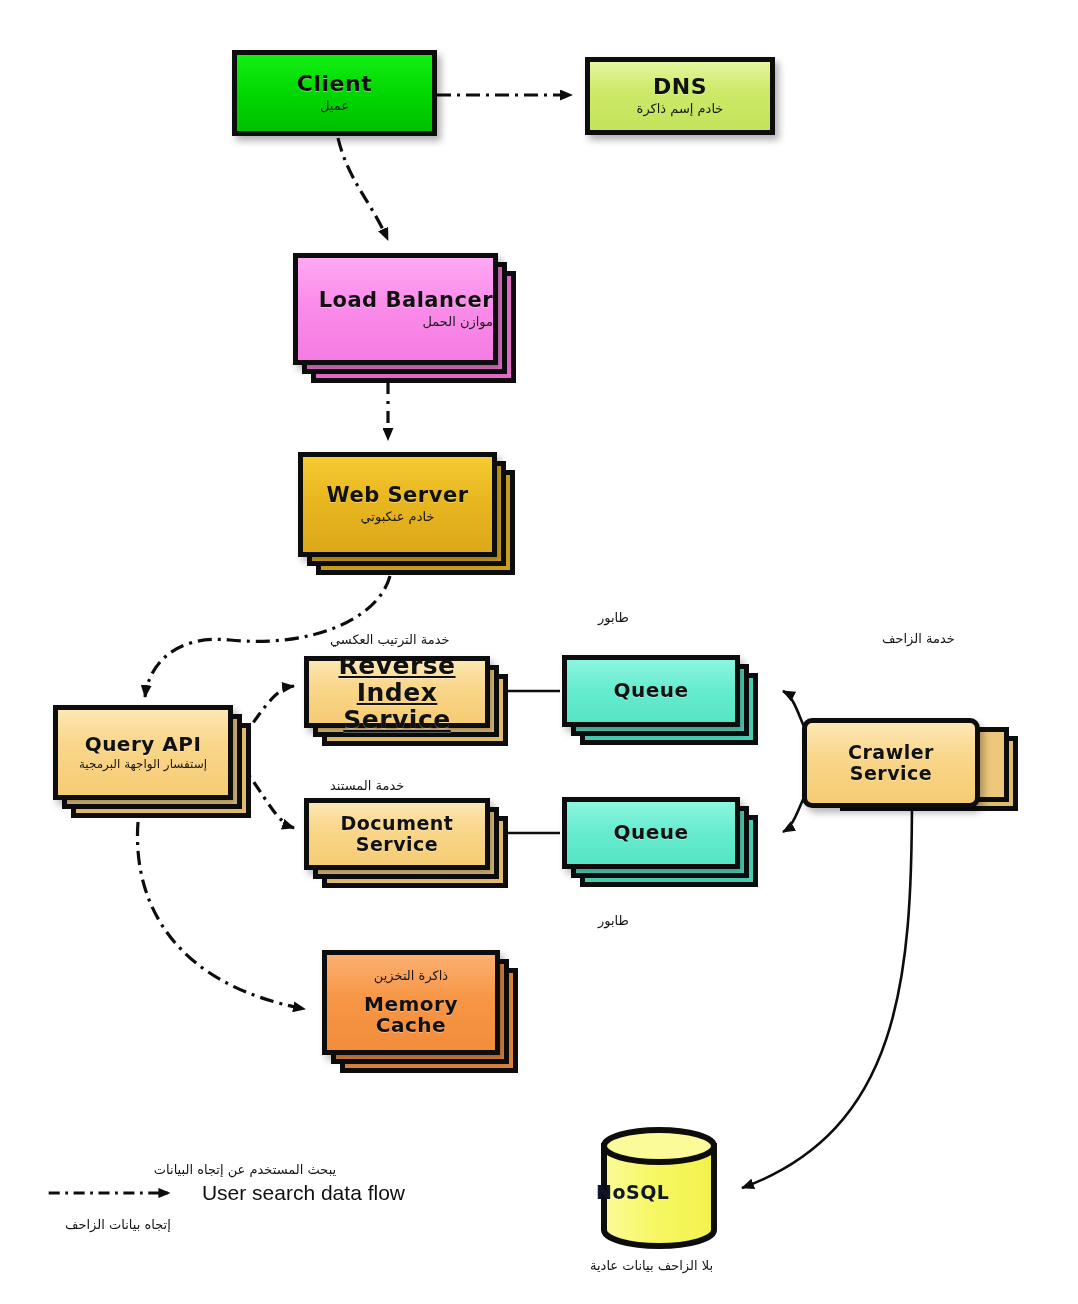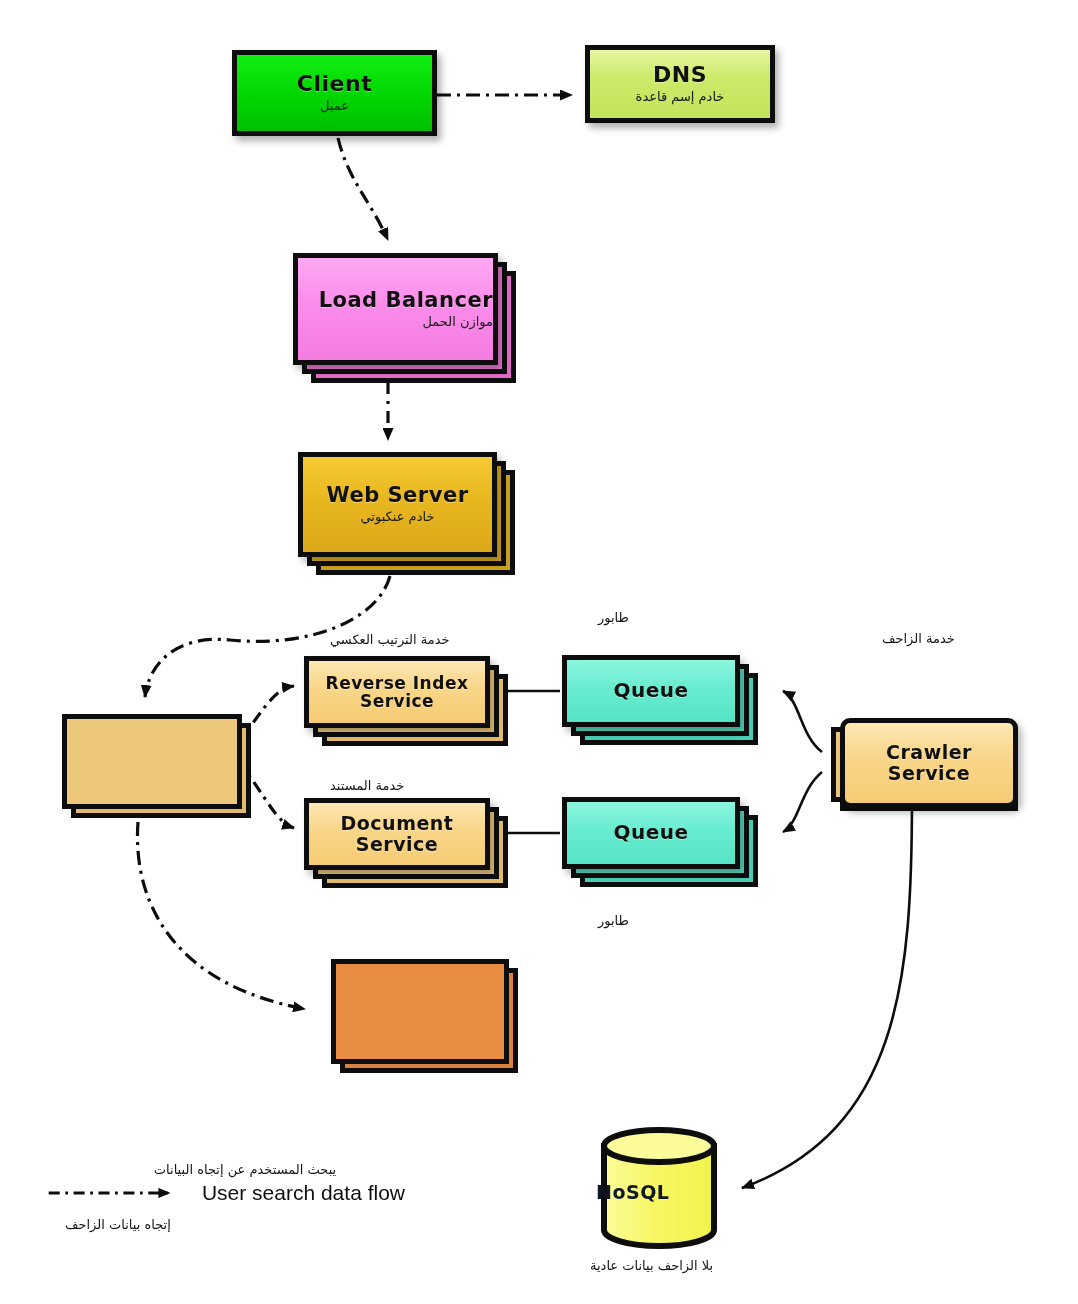--- a/index.html
+++ b/index.html
@@ -165,25 +165,25 @@
     <path d="M912,795 C912,980 900,1130 742,1188" fill="none" stroke="#0d0d0d" stroke-width="2.6" marker-end="url(#ahb)"></path>
   </svg>
 
   <div class="node" style="left:232px; top:50px; width:205px; height:86px;
               background:linear-gradient(180deg,#12ef12 0%,#00d500 55%,#00c000 100%);
               box-shadow:4px 5px 7px rgba(0,0,0,0.30);">
     <div class="title" style="font-size:22px;">Client</div>
     <div class="sub">عميل</div>
   </div>
 
-  <div class="node" style="left:585px; top:45px; width:190px; height:78px;
+  <div class="node" style="left:585px; top:57px; width:190px; height:78px;
               background:linear-gradient(180deg,#e6f6a0 0%,#cdea6a 40%,#c2e35a 100%);
               box-shadow:4px 5px 7px rgba(0,0,0,0.30);">
     <div class="title" style="font-size:22px;">DNS</div>
-    <div class="sub">خادم إسم قاعدة</div>
+    <div class="sub">خادم إسم ذاكرة</div>
   </div>
 
   <div class="stack-layer l2" style="left:311px; top:271px; width:205px; height:112px; background:#e06ac6;"></div>
   <div class="stack-layer l1" style="left:302px; top:262px; width:205px; height:112px; background:#ee7ad6;"></div>
   <div class="node" style="left:293px; top:253px; width:205px; height:112px;
               background:linear-gradient(180deg,#ffa9f3 0%,#fb8cea 45%,#f47ce2 100%);
               box-shadow:4px 5px 7px rgba(0,0,0,0.28);align-items:flex-end;">
     <div class="title" style="font-size:21px;">Load Balancer</div>
     <div class="sub">موازن الحمل</div>
   </div>
@@ -192,28 +192,34 @@
   <div class="stack-layer l1" style="left:307px; top:461px; width:199px; height:105px; background:#dcae1d;"></div>
   <div class="node" style="left:298px; top:452px; width:199px; height:105px;
               background:linear-gradient(180deg,#f5ca33 0%,#e8b71f 45%,#dca81a 100%);
               box-shadow:4px 5px 7px rgba(0,0,0,0.28);">
     <div class="title" style="font-size:21px;">Web Server</div>
     <div class="sub">خادم عنكبوتي</div>
   </div>
 
   <div class="stack-layer l2" style="left:71px; top:723px; width:180px; height:95px; background:#e0bb6f;"></div>
   <div class="stack-layer l1" style="left:62px; top:714px; width:180px; height:95px; background:#edc87c;"></div>
+  <div class="node" style="left:53px; top:705px; width:180px; height:95px;
+              background:linear-gradient(180deg,#fde7b4 0%,#f9d68a 40%,#f6cc74 100%);
+              box-shadow:4px 5px 7px rgba(0,0,0,0.28);">
+    <div class="title" style="font-size:20px;">Query API</div>
+    <div class="sub" style="font-size:12px;">إستفسار الواجهة البرمجية</div>
+  </div>
 
   <div class="caption" style="left:330px; top:632px;">خدمة الترتيب العكسي</div>
   <div class="stack-layer l2" style="left:322px; top:674px; width:186px; height:72px; background:#e0bb6f;"></div>
   <div class="stack-layer l1" style="left:313px; top:665px; width:186px; height:72px; background:#edc87c;"></div>
   <div class="node" style="left:304px; top:656px; width:186px; height:72px;
               background:linear-gradient(180deg,#fde7b4 0%,#f9d68a 42%,#f6cc74 100%);
               box-shadow:4px 5px 7px rgba(0,0,0,0.28);">
-    <div class="title" style="font-size:17px; white-space:pre-line;">Reverse Index
+    <div class="title" style="font-size:25px; white-space:pre-line;text-decoration:underline;">Reverse Index
 Service</div>
   </div>
 
   <div class="caption" style="left:330px; top:778px;">خدمة المستند</div>
   <div class="stack-layer l2" style="left:322px; top:816px; width:186px; height:72px; background:#e0bb6f;"></div>
   <div class="stack-layer l1" style="left:313px; top:807px; width:186px; height:72px; background:#edc87c;"></div>
   <div class="node" style="left:304px; top:798px; width:186px; height:72px;
               background:linear-gradient(180deg,#fde7b4 0%,#f9d68a 42%,#f6cc74 100%);
               box-shadow:4px 5px 7px rgba(0,0,0,0.28);">
     <div class="title" style="font-size:19px; white-space:pre-line;">Document
@@ -234,29 +240,35 @@
   <div class="node" style="left:562px; top:797px; width:178px; height:72px;
               background:linear-gradient(180deg,#8df6e0 0%,#68ecd0 45%,#56e4c4 100%);
               box-shadow:4px 5px 7px rgba(0,0,0,0.28);">
     <div class="title" style="font-size:20px;">Queue</div>
   </div>
   <div class="caption" style="left:598px; top:913px;">طابور</div>
 
   <div class="caption" style="left:845px; top:631px;margin-left:37px;">خدمة الزاحف</div>
   <div class="stack-layer l2" style="left:840px; top:736px; width:178px; height:75px; background:#e0bb6f;"></div>
   <div class="stack-layer l1" style="left:831px; top:727px; width:178px; height:75px; background:#edc87c;"></div>
-  <div class="node" style="left:840px; top:718px; width:178px; height:90px;
+  <div class="node" style="left:802px; top:718px; width:178px; height:90px;
               background:linear-gradient(180deg,#fde7b4 0%,#f9d68a 42%,#f6cc74 100%);
               box-shadow:4px 5px 7px rgba(0,0,0,0.28);border-radius:10px;">
     <div class="title" style="font-size:19px; white-space:pre-line;">Crawler
 Service</div>
   </div>
 
   <div class="stack-layer l2" style="left:340px; top:968px; width:178px; height:105px; background:#d8823c;"></div>
   <div class="stack-layer l1" style="left:331px; top:959px; width:178px; height:105px; background:#e88c41;"></div>
+  <div class="node" style="left:322px; top:950px; width:178px; height:105px;
+              background:linear-gradient(180deg,#fcb072 0%,#f79646 45%,#f28d3a 100%);
+              box-shadow:4px 5px 7px rgba(0,0,0,0.28);">
+    <div class="sub above" style="margin-bottom:10px;">ذاكرة التخزين</div>
+    <div class="title" style="font-size:20px;">Memory Cache</div>
+  </div>
 
   <div class="cylinder" style="left:596px; top:1126px; width:126px; height:124px;">
     <svg width="126" height="124" viewBox="0 0 126 124">
       <defs>
         <linearGradient id="cylg" x1="0" y1="0" x2="1" y2="0">
           <stop offset="0%" stop-color="#fbfb9a"></stop>
           <stop offset="45%" stop-color="#f7f764"></stop>
           <stop offset="100%" stop-color="#f2f24d"></stop>
         </linearGradient>
       </defs>

